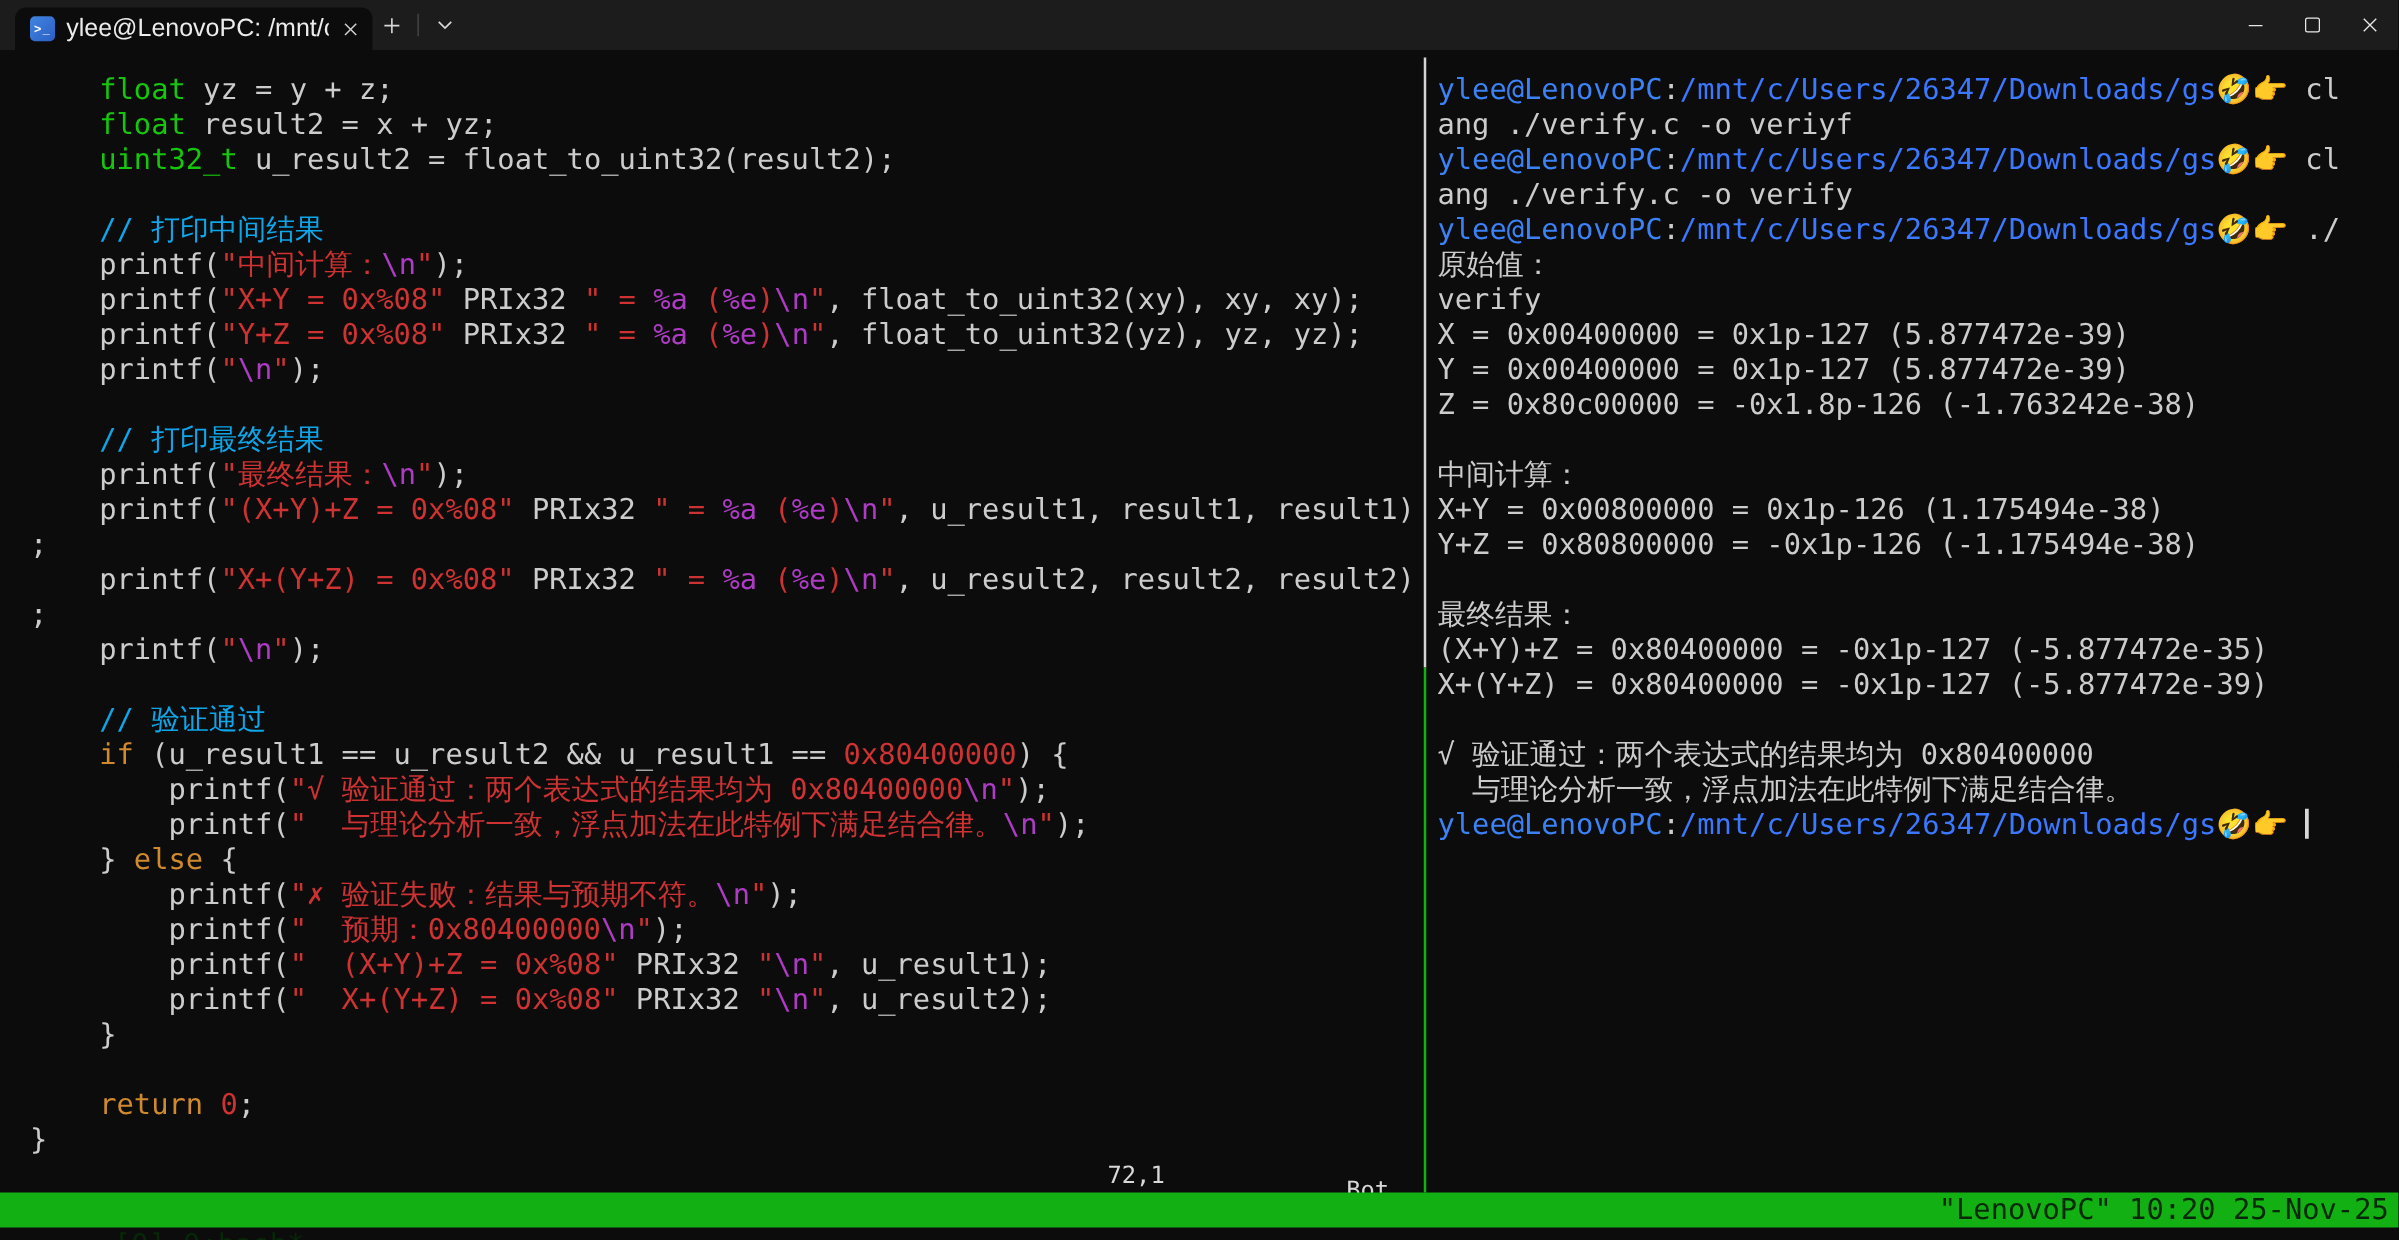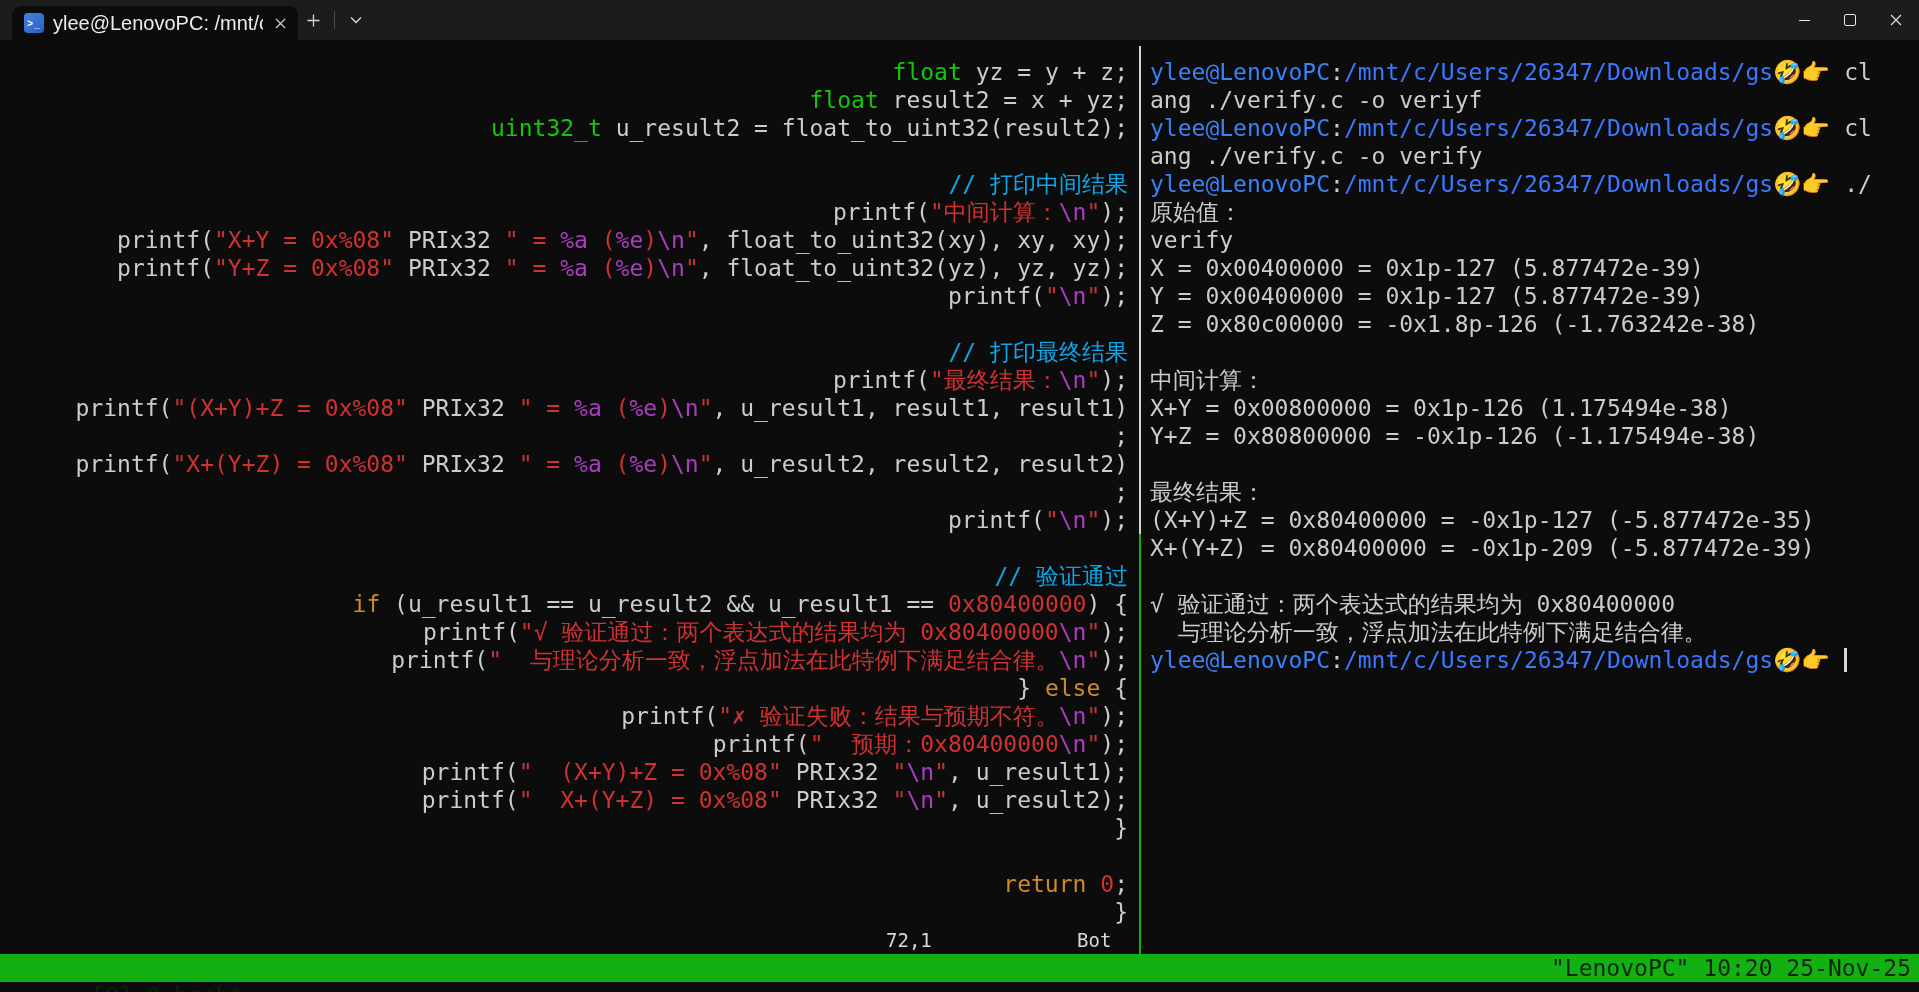--- a/index.html
+++ b/index.html
@@ -18,40 +18,40 @@
   .tab-close{flex:0 0 16px;height:16px;display:flex;align-items:center;justify-content:center;}
   .tb-btn{align-self:center;width:30px;height:30px;display:flex;align-items:center;justify-content:center;}
   .tab-sep{align-self:center;width:1px;height:18px;background:#4b4b4b;margin:0 6px;}
   .win-controls{margin-left:auto;align-self:stretch;display:flex;}
   .win-btn{width:46px;height:40px;display:flex;align-items:center;justify-content:center;}
   .glyph-min{width:11px;height:1px;background:#e8e8e8;}
   .glyph-max{width:10px;height:10px;border:1px solid #e8e8e8;border-radius:2px;}
   
   .term{position:absolute;top:40px;left:0;width:1919px;height:952px;background:#0c0c0c;}
   .pane{position:absolute;overflow:hidden;}
-  .pane-left{left:0;top:18px;width:1128px;height:868px;text-align:right;}
+  .pane-left{left:24px;top:18px;width:1128px;height:868px;}
   .pane-right{left:1150px;top:18px;width:766px;height:868px;}
   .line{height:28px;line-height:28px;font-size:23px;white-space:pre;overflow:hidden;color:#cccccc;}
   .c-fg{color:#cccccc}
   .c-kw{color:#16c60c}
   .c-cmt{color:#0ea5e9}
   .c-str{color:#cf3232}
   .c-esc{color:#ad3bc4}
   .c-stmt{color:#cf8a2d}
   .c-const{color:#cf3232}
   .c-user{color:#3b82f6}
   .c-path{color:#3b78ff}
   .c-emoji{color:#f2c12e}
   .cursor{display:inline-block;width:3px;height:24px;background:#d8d8d8;vertical-align:-4px;}
   .divider-white{position:absolute;left:1139px;top:6px;width:2px;height:488px;background:#d4d4d4;}
   .divider-green{position:absolute;left:1139px;top:494px;width:2px;height:420px;background:#12b012;}
   .vim-statusline{position:absolute;left:8px;top:886px;width:1128px;height:28px;line-height:28px;
                   font-size:19px;color:#d8d8d8;white-space:pre;}
   .ruler{position:absolute;left:878px;top:0;}
-  .scrollpos{position:absolute;left:1069px;top:0;}
+  .scrollpos{position:absolute;left:1069px;top:12px;}
   .tmux-bar{position:absolute;left:0;top:914px;width:1919px;height:28px;background:#12b012;
             color:#072807;font-size:23px;line-height:28px;white-space:pre;box-sizing:border-box;padding-left:8px;}
   .tmux-right{position:absolute;right:8px;top:0;}
 </style>
 </head>
 <body>
 
 <div class="window">
 
   <div class="titlebar">
@@ -139,21 +139,21 @@
         <div class="line"><span class="c-fg">X = 0x00400000 = 0x1p-127 (5.877472e-39)</span></div>
         <div class="line"><span class="c-fg">Y = 0x00400000 = 0x1p-127 (5.877472e-39)</span></div>
         <div class="line"><span class="c-fg">Z = 0x80c00000 = -0x1.8p-126 (-1.763242e-38)</span></div>
         <div class="line"></div>
         <div class="line"><span class="c-fg">中间计算：</span></div>
         <div class="line"><span class="c-fg">X+Y = 0x00800000 = 0x1p-126 (1.175494e-38)</span></div>
         <div class="line"><span class="c-fg">Y+Z = 0x80800000 = -0x1p-126 (-1.175494e-38)</span></div>
         <div class="line"></div>
         <div class="line"><span class="c-fg">最终结果：</span></div>
         <div class="line"><span class="c-fg">(X+Y)+Z = 0x80400000 = -0x1p-127 (-5.877472e-35)</span></div>
-        <div class="line"><span class="c-fg">X+(Y+Z) = 0x80400000 = -0x1p-209 (-5.877472e-39)</span></div>
+        <div class="line"><span class="c-fg">X+(Y+Z) = 0x80400000 = -0x1p-127 (-5.877472e-39)</span></div>
         <div class="line"></div>
         <div class="line"><span class="c-fg">√ 验证通过：两个表达式的结果均为 0x80400000</span></div>
         <div class="line"><span class="c-fg">  与理论分析一致，浮点加法在此特例下满足结合律。</span></div>
         <div class="line"><span class="c-user">ylee@LenovoPC</span><span class="c-fg">:</span><span class="c-path">/mnt/c/Users/26347/Downloads/gs</span><span class="c-emoji">🤣👉</span><span class="c-fg"> </span><span class="cursor"></span></div>
       </div>
 
     <div class="vim-statusline">
       <span>"verify.c" [New] 72L, 2216B written</span>
       <span class="ruler">72,1</span>
       <span class="scrollpos">Bot</span>

